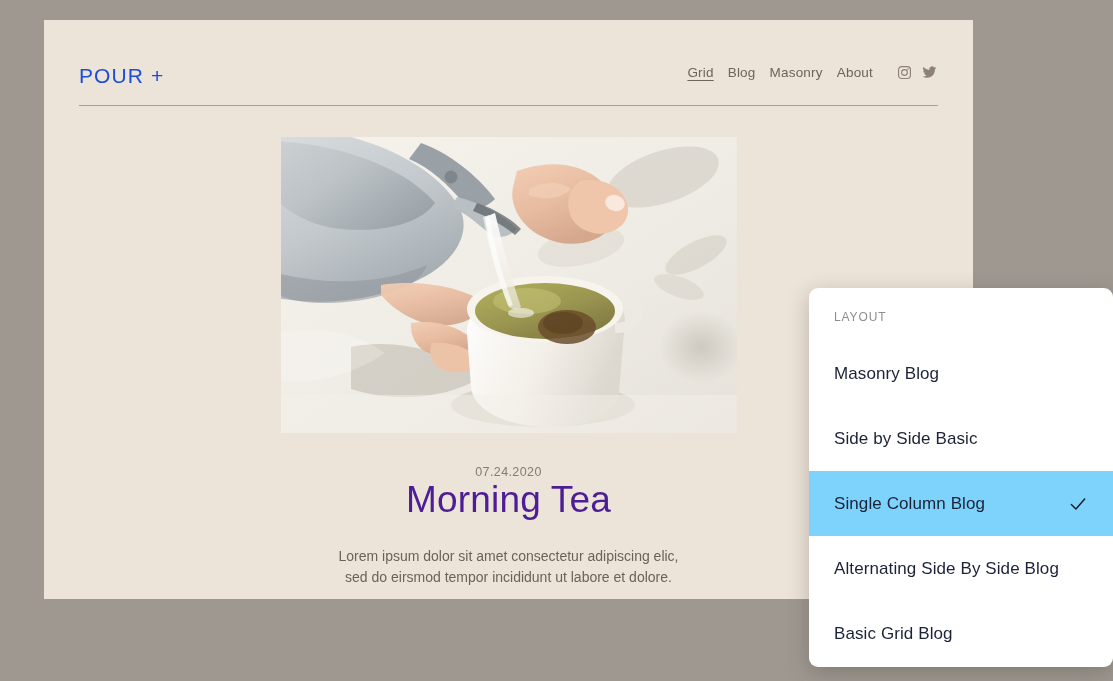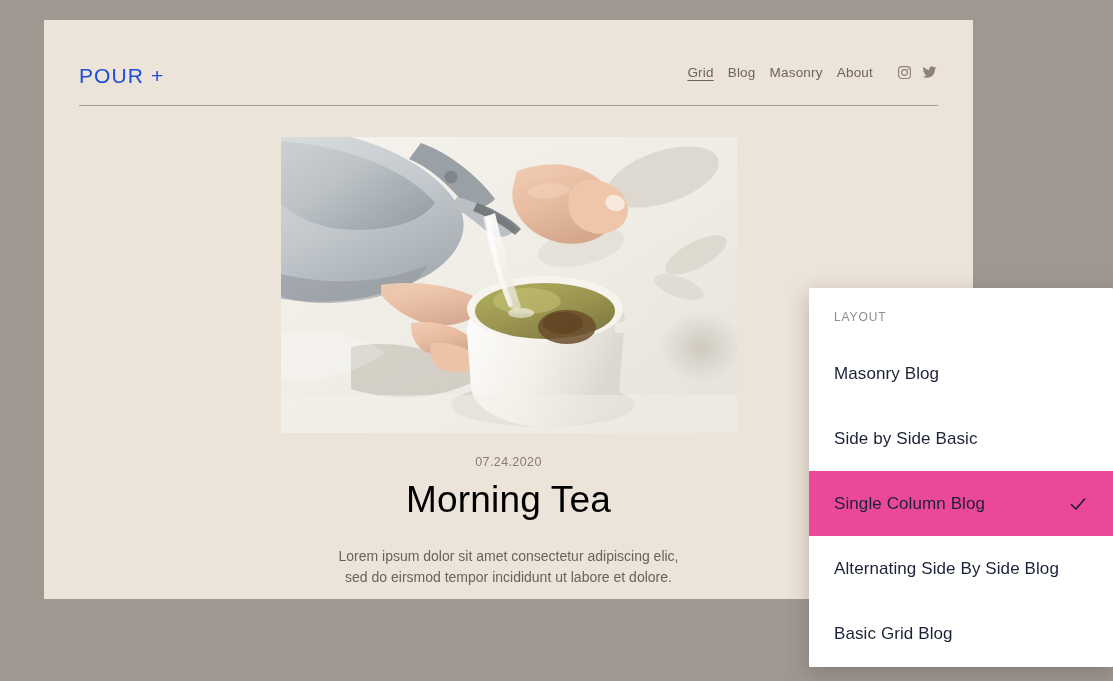--- a/index.html
+++ b/index.html
@@ -98,30 +98,30 @@
     position: relative;
     width: 456px;
     height: 296px;
     margin: 0 auto;
     overflow: hidden;
     background: #f2efe9;
   }
   #article-photo svg { display: block; width: 100%; height: 100%; }
 
   #article-date {
-    margin-top: 22px;
+    margin-top: 32px;
     font-size: 12.5px;
     color: #867a71;
     letter-spacing: 0.4px;
   }
   #article-title {
-    margin: 10px 0 0;
+    margin: 0 0 0;
     font-size: 37px;
     font-weight: 400;
-    color: #000000;
+    color: #4c1d95;
     letter-spacing: 0.2px;
     line-height: 1.15;
     text-align: center;
   }
   #article-excerpt {
     margin: 24px auto 0;
     max-width: 420px;
     font-size: 14px;
     line-height: 1.55;
     color: #6b625b;
@@ -129,21 +129,21 @@
   #article-excerpt span { display: block; }
 
   
   #layout-panel {
     position: absolute;
     left: 809px;
     top: 288px;
     width: 304px;
     height: 379px;
     background: #ffffff;
-    border-radius: 1px;
+    border-radius: 9px;
     box-shadow: 0 6px 22px rgba(60, 50, 42, 0.28);
     overflow: hidden;
   }
   #layout-panel-title {
     position: absolute;
     left: 25px;
     top: 22px;
     font-size: 12px;
     letter-spacing: 0.9px;
     color: #8e8e8e;
@@ -156,21 +156,21 @@
     width: 100%;
   }
   .layout-option {
     position: relative;
     height: 65px;
     display: flex;
     align-items: center;
     padding: 0 25px;
     cursor: pointer;
   }
-  .layout-option.is-selected { background: #ec4899; text-align: right; }
+  .layout-option.is-selected { background: #7dd3fc; text-align: right; }
   .layout-option-label {
     font-size: 17px;
     color: #1c2237;
     letter-spacing: 0.1px;
     white-space: nowrap;
   }
   .layout-option-check {
     position: absolute;
     right: 25px;
     top: 50%;

